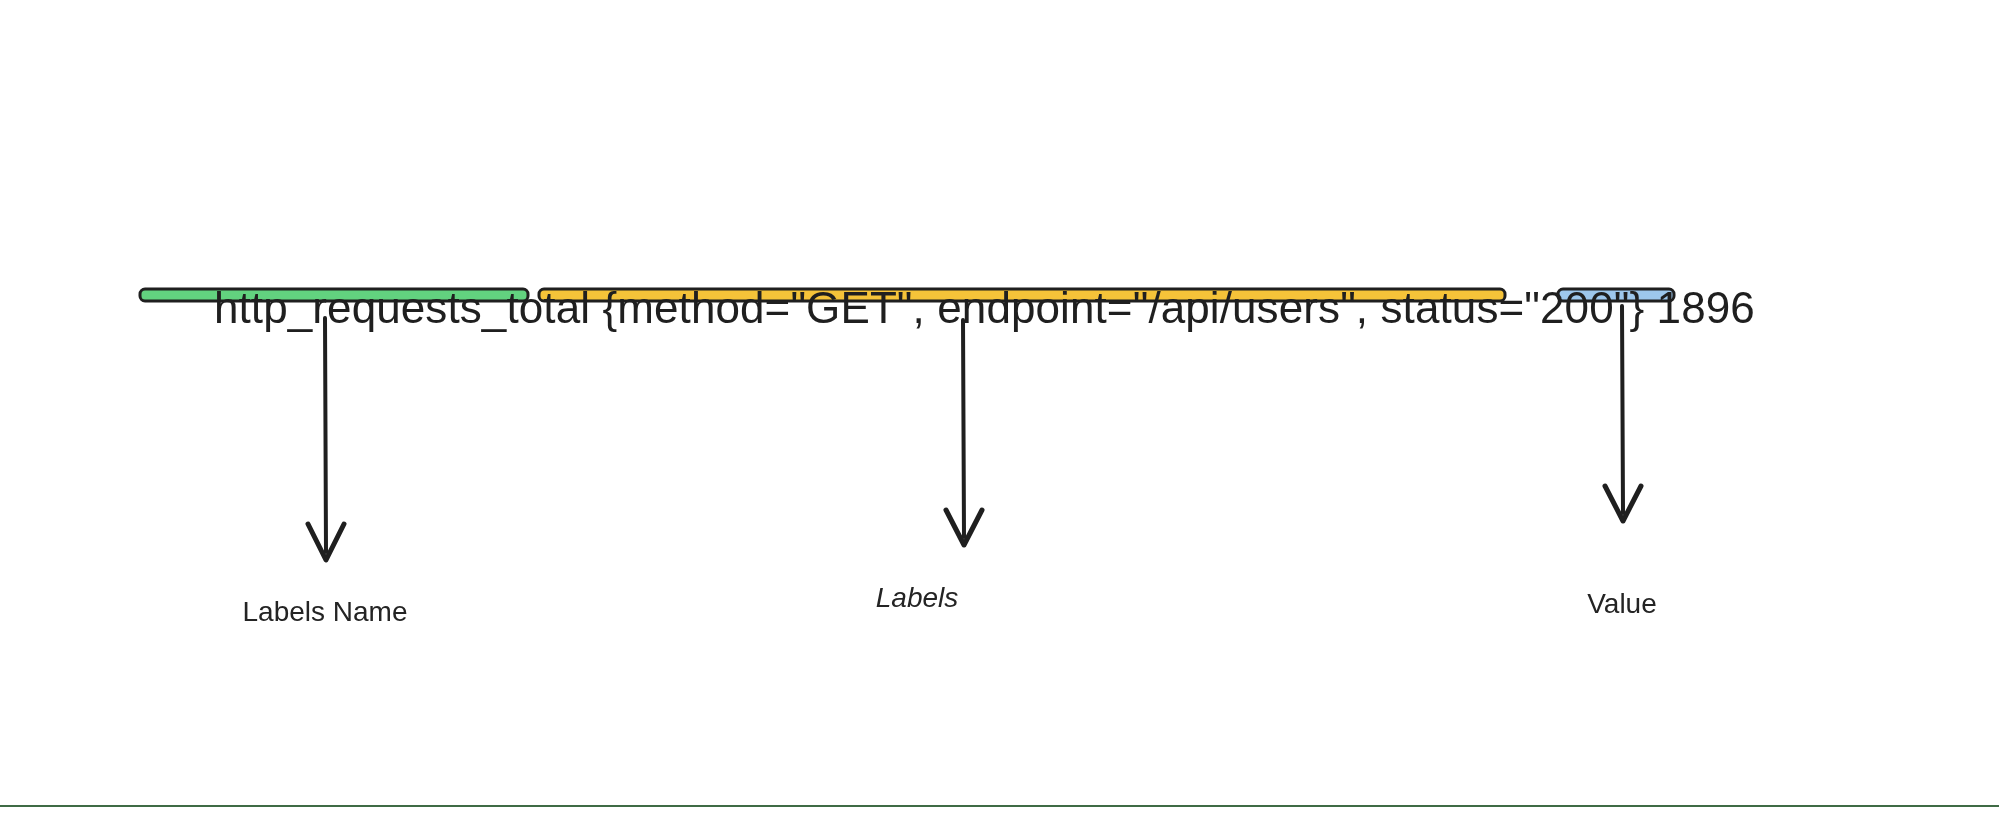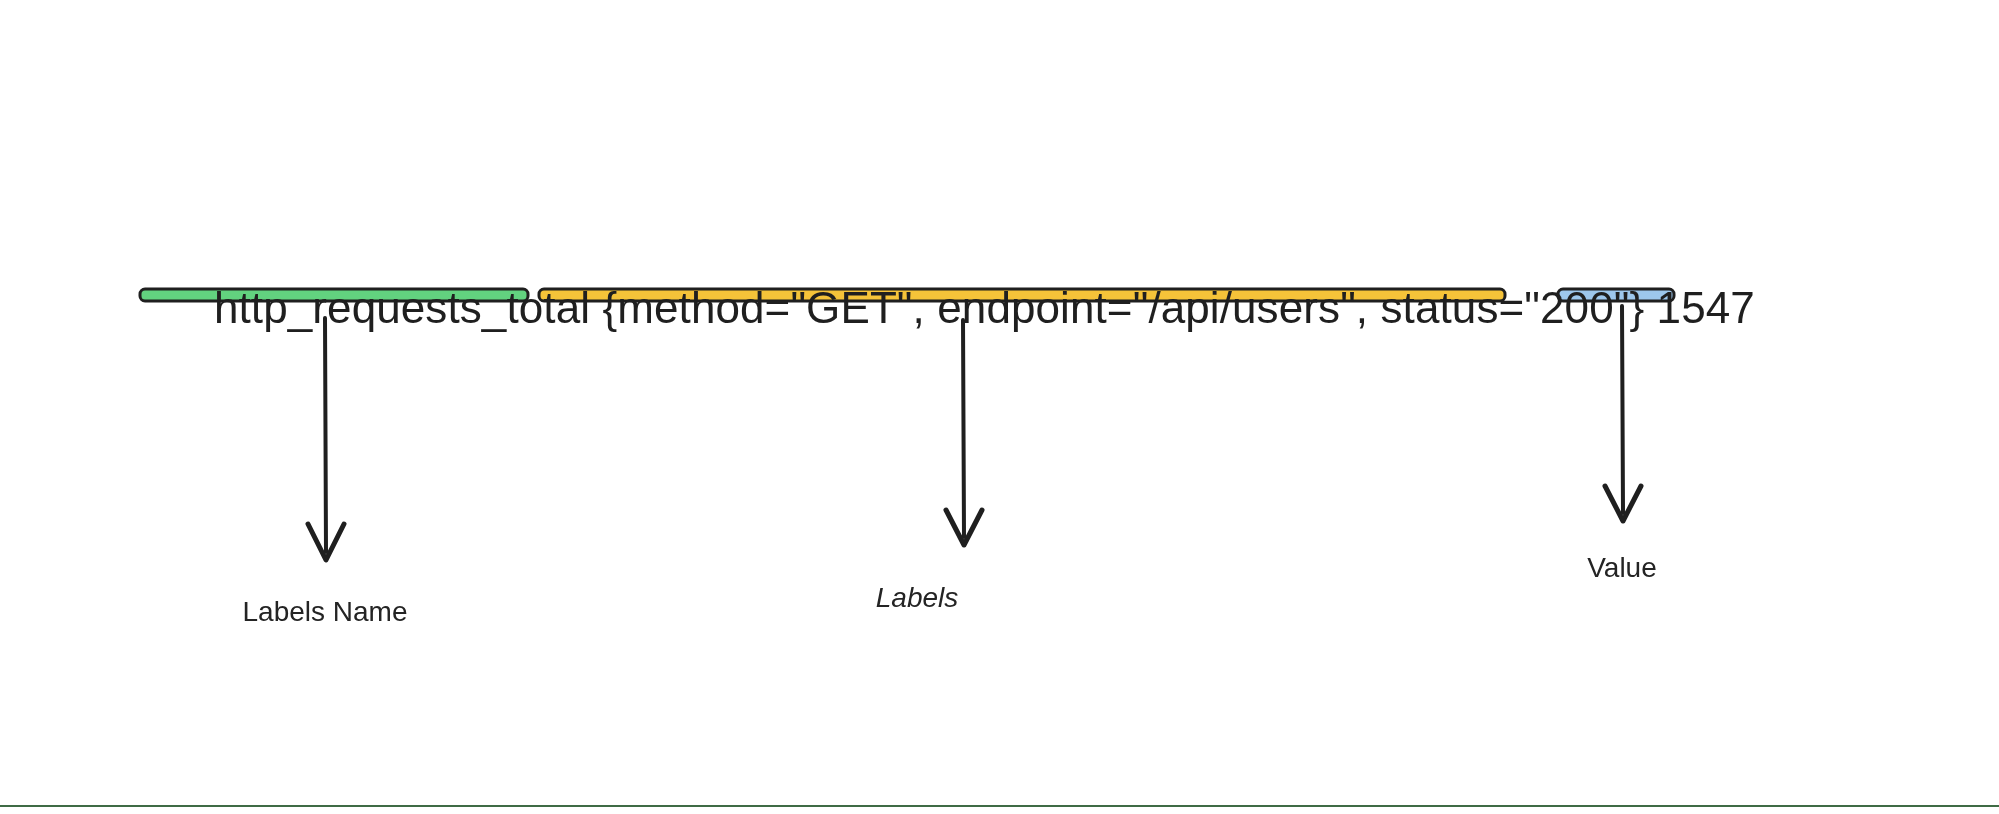--- a/index.html
+++ b/index.html
@@ -49,21 +49,21 @@
   .seg-value { }
   .anno {
     position: absolute;
     font-size: 28px;
     color: #242424;
     white-space: nowrap;
     transform: translateX(-50%);
   }
   .anno-metric { left: 325px; top: 596px; }
   .anno-labels { left: 917px; top: 582px; font-style: italic; }
-  .anno-value  { left: 1622px; top: 552px; }
+  .anno-value  { left: 1622px; top: 588px; }
   .bottom-rule {
     position: absolute;
     left: 0;
     top: 805px;
     width: 1999px;
     height: 2px;
     background: #3f6b45;
   }
 </style>
 </head>
@@ -90,21 +90,21 @@
     </g>
 
     <g>
       <path d="M 1622 306 L 1623 513" fill="none" stroke="#1f1f1f" stroke-width="4" stroke-linecap="round"></path>
       <path d="M 1605 486 L 1623 521 L 1641 486" fill="none" stroke="#1f1f1f" stroke-width="5" stroke-linecap="round" stroke-linejoin="round"></path>
     </g>
   </svg>
 
   <div class="expr">
     <span class="expr-inner">
-      <span class="seg-metric">http_requests_total</span><span class="seg-gap"> </span><span class="seg-labels">{method="GET", endpoint="/api/users", status="200"}</span><span class="seg-gap"> </span><span class="seg-value">1547</span>
+      <span class="seg-metric">http_requests_total</span><span class="seg-gap"> </span><span class="seg-labels">{method="GET", endpoint="/api/users", status="200"}</span><span class="seg-gap"> </span><span class="seg-value">1896</span>
     </span>
   </div>
 
   <div class="anno anno-metric">Labels Name</div>
   <div class="anno anno-labels">Labels</div>
   <div class="anno anno-value">Value</div>
 
   <div class="bottom-rule"></div>
 </div>
 

